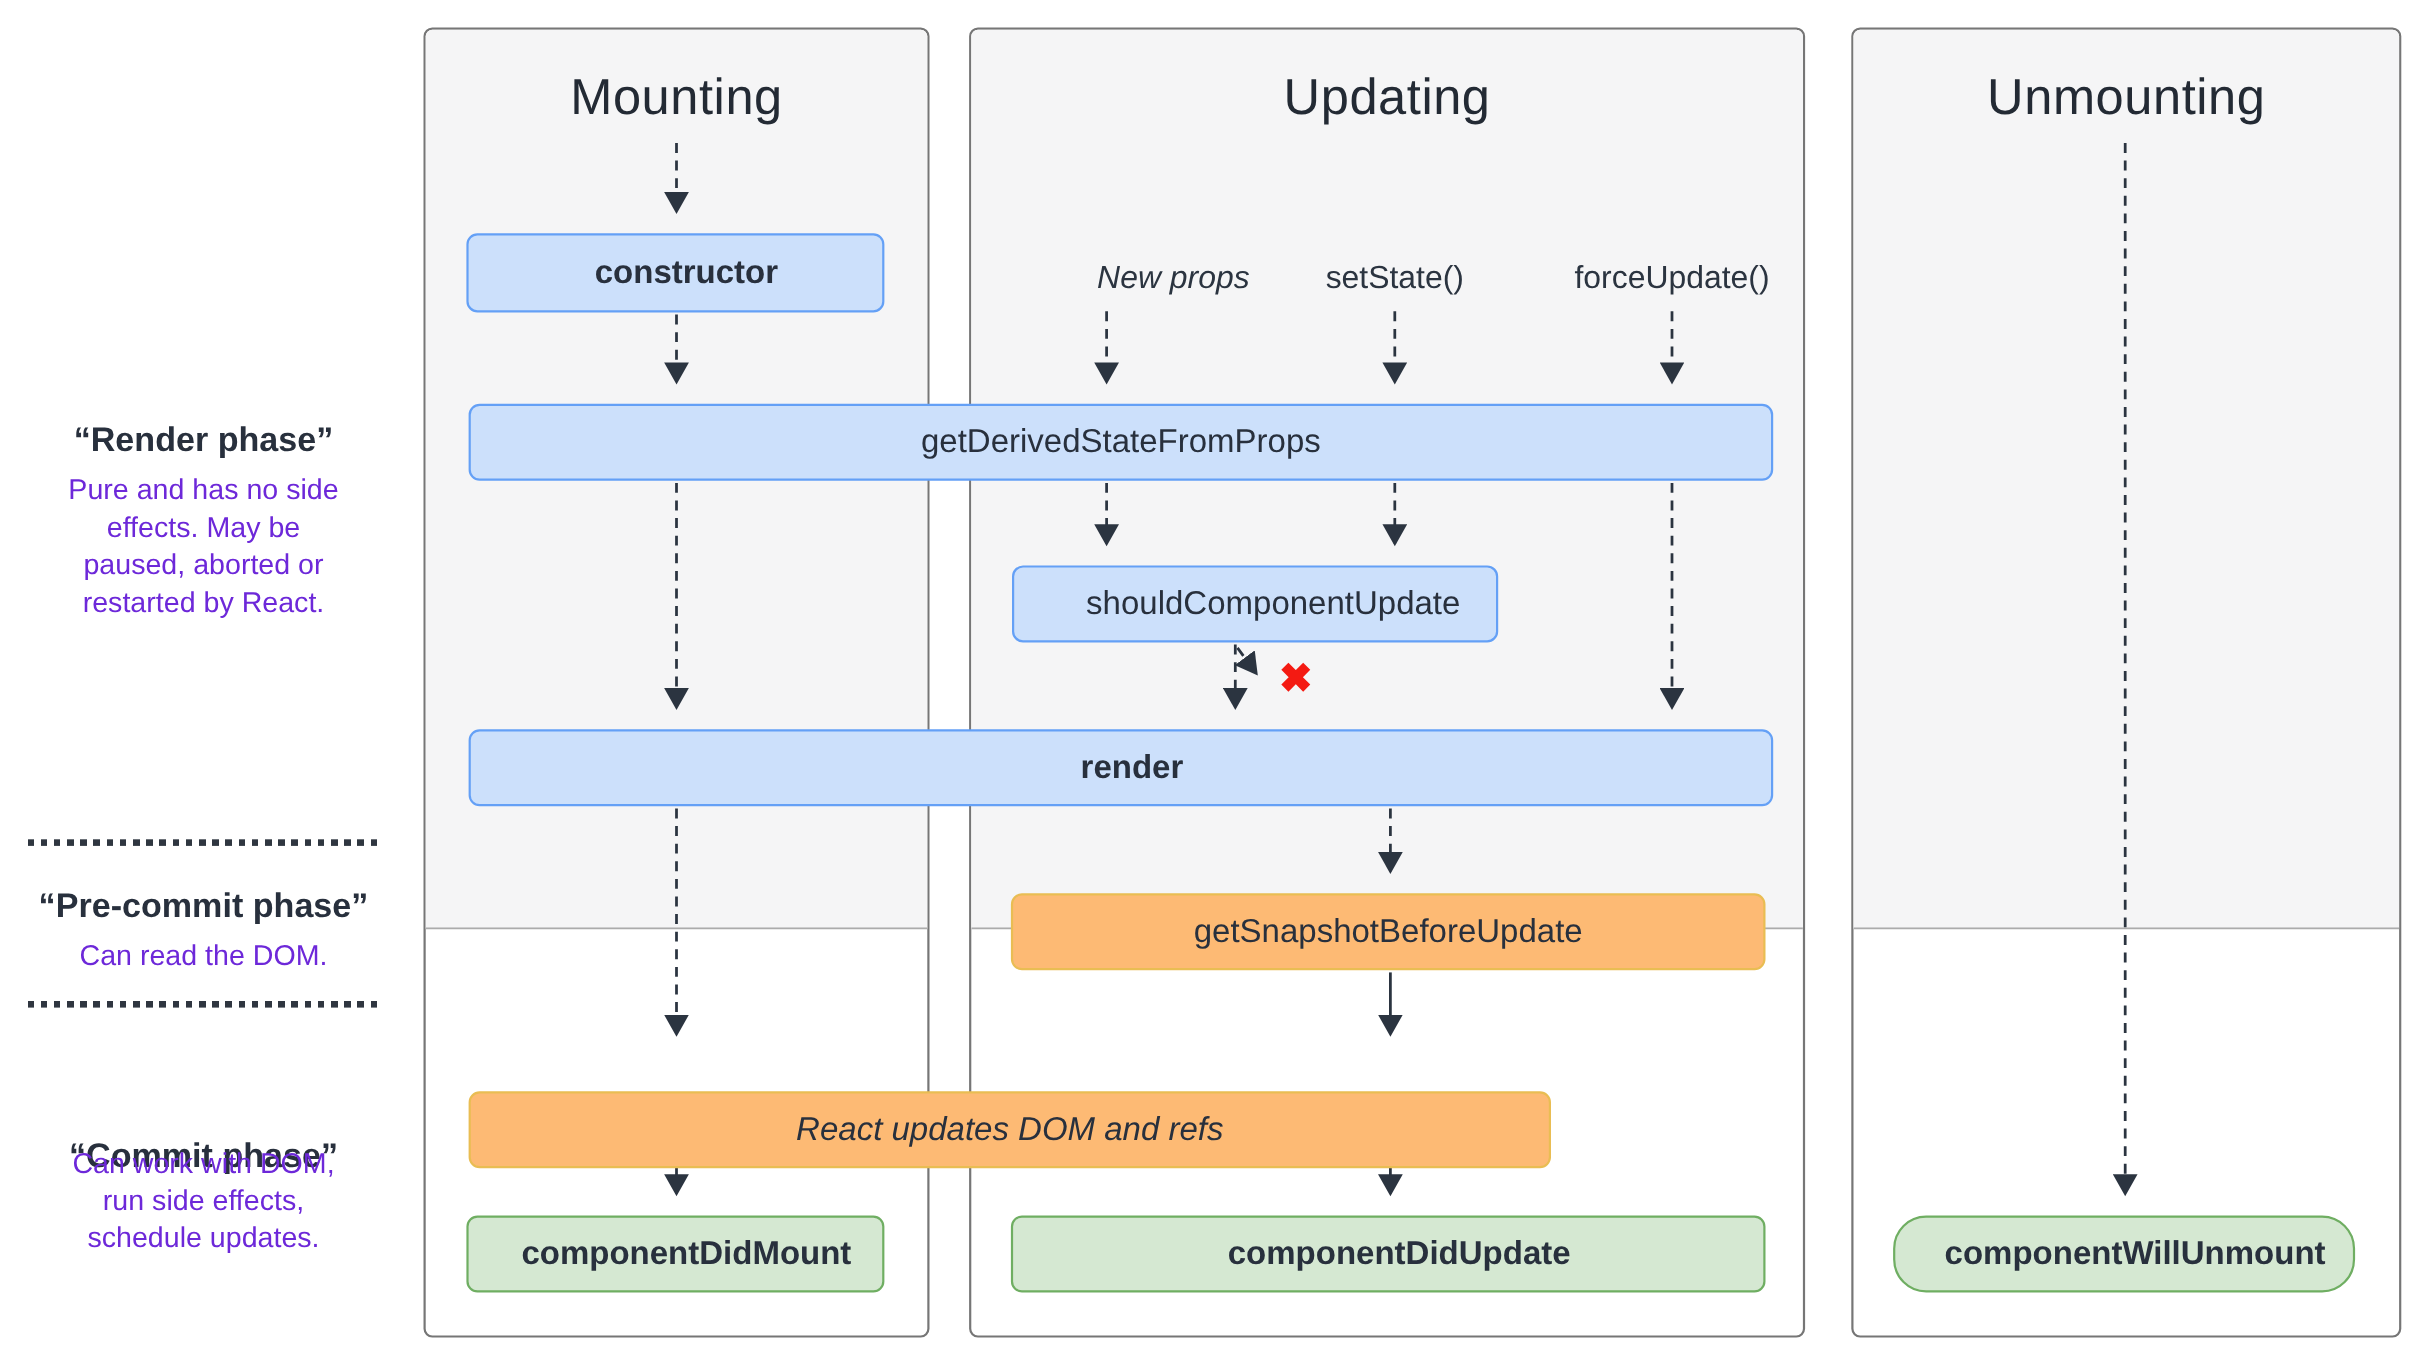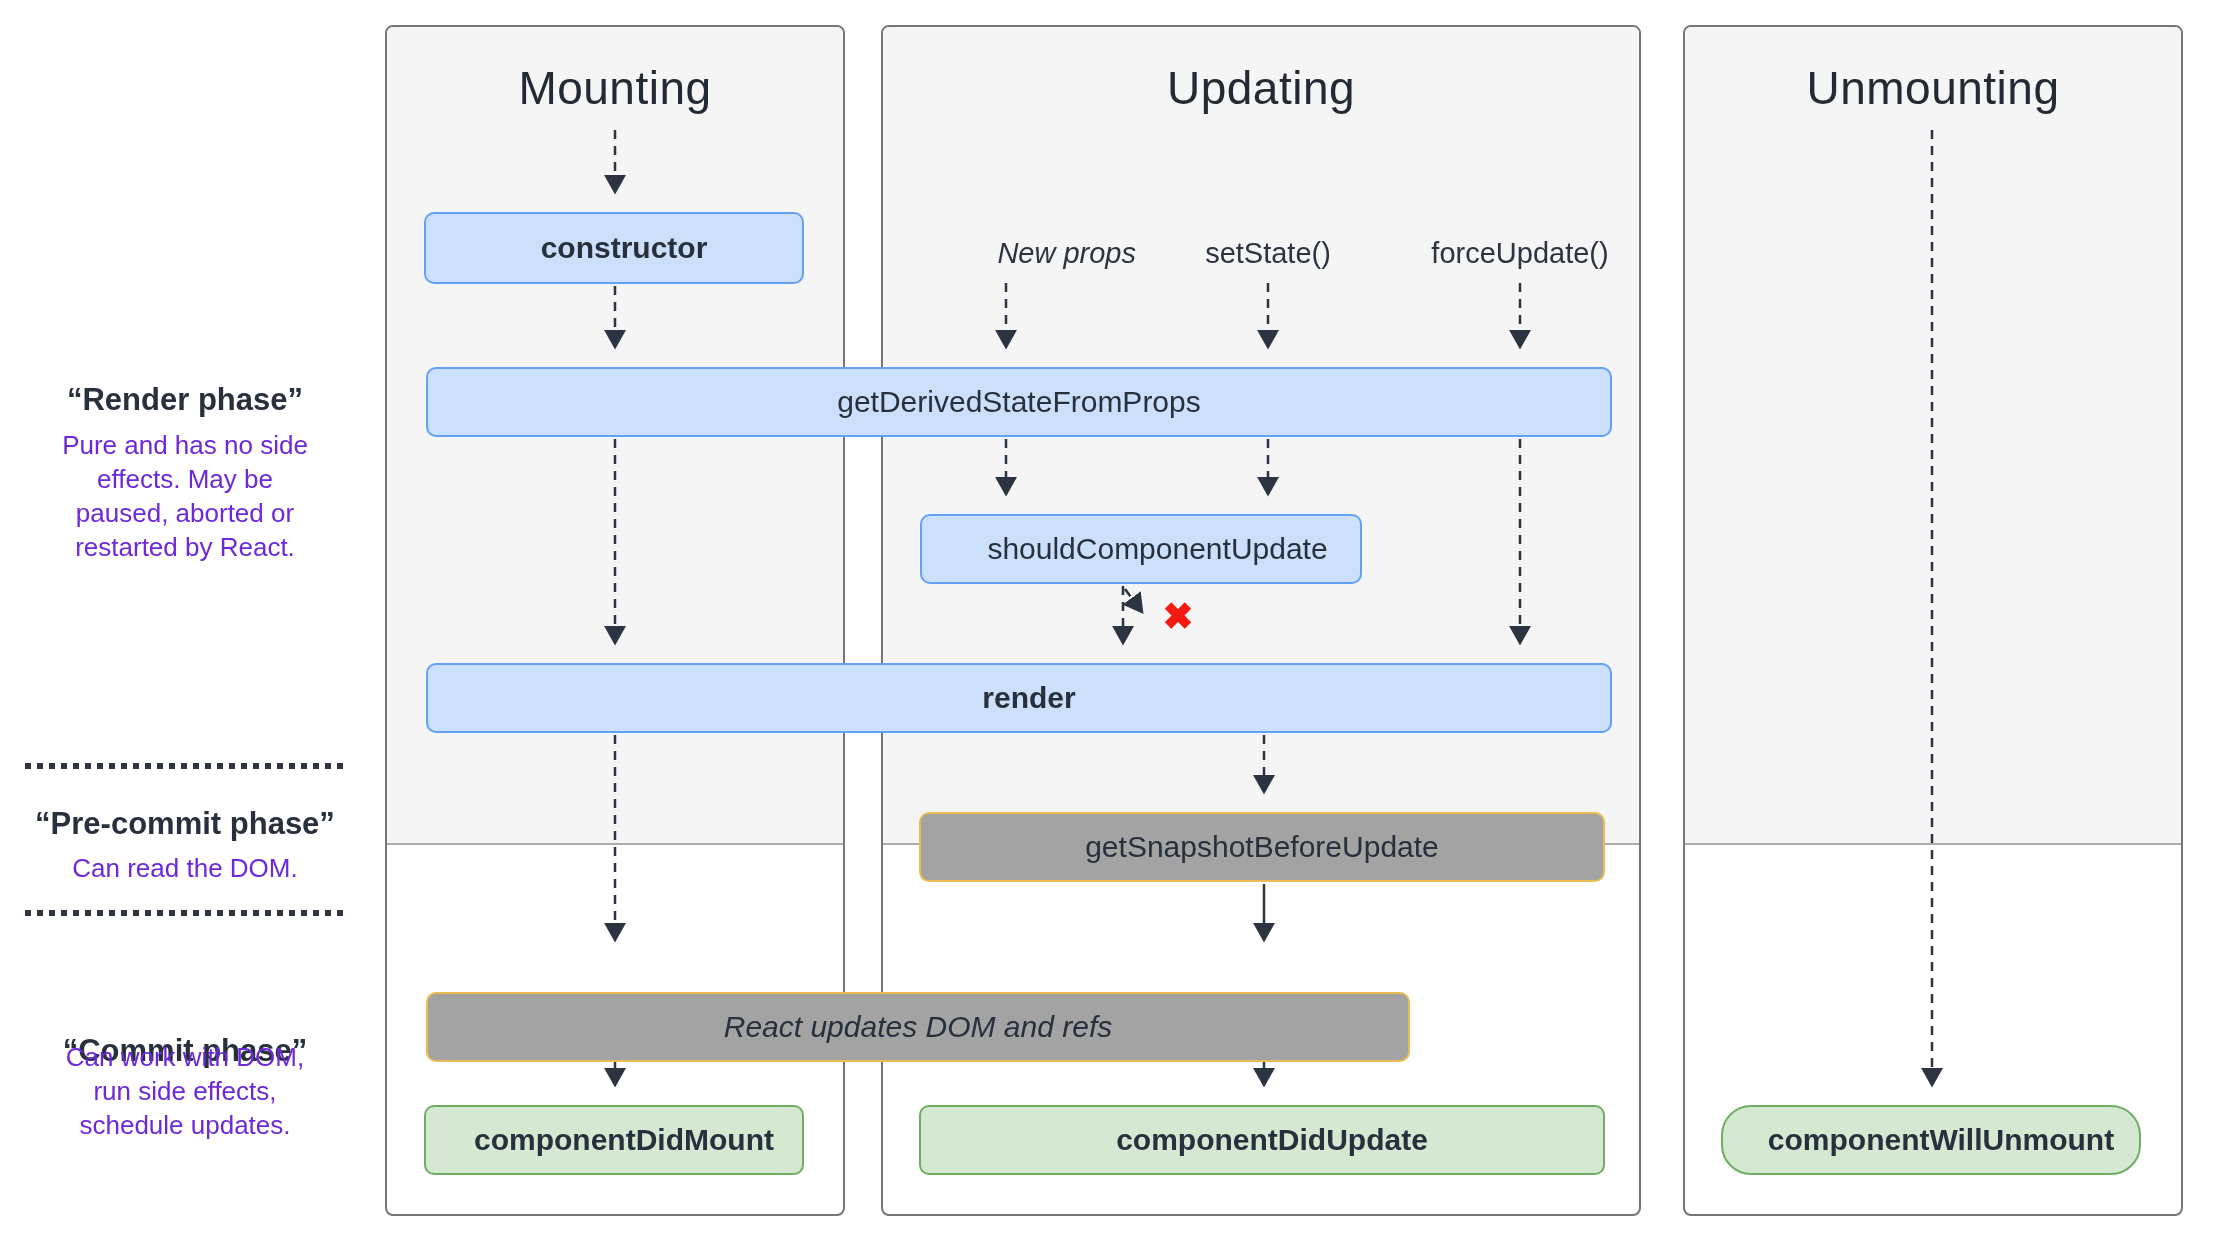--- a/index.html
+++ b/index.html
@@ -20,21 +20,21 @@
     position:absolute;top:34px;left:0;right:0;text-align:center;
     font-size:46px;font-weight:500;color:#232a34;letter-spacing:0.5px;
   }
   
   .node{
     position:absolute;height:70px;box-sizing:border-box;border-radius:10px;
     display:flex;align-items:center;justify-content:center;
     font-size:30px;color:#28303d;
   }
   .node.blue{background:#cce0fb;border:2.5px solid #64a0f6;}
-  .node.yellow{background:#a3a3a3;border:2.5px solid #e9bd53;}
+  .node.yellow{background:#fdba74;border:2.5px solid #e9bd53;}
   .node.green{background:#d5e8d2;border:2.5px solid #6fae62;}
   .bold{font-weight:700;padding-left:20px;}
   .italic{font-style:italic;}
   
   .trigger{
     position:absolute;width:260px;text-align:center;font-size:29px;color:#2b3440;
   }
   
   .phase-title{
     position:absolute;width:340px;left:15px;text-align:center;

